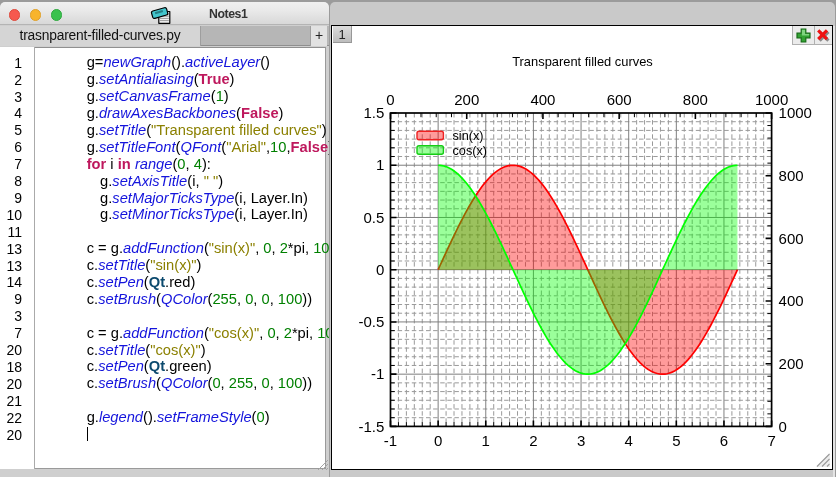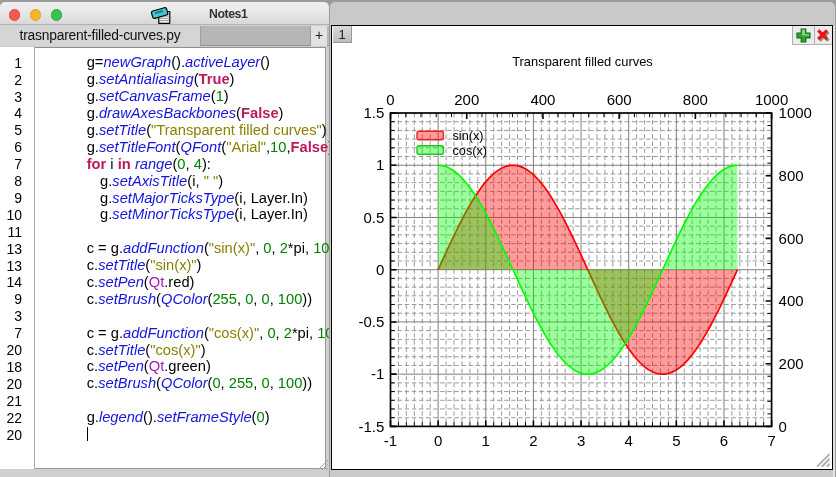--- a/index.html
+++ b/index.html
@@ -22,21 +22,21 @@
 #nums { position:absolute; left:0; top:52.7px; width:22px; font-size:14px; line-height:16.9px; text-align:right; color:#000; }
 #gutsep { position:absolute; left:34px; top:45.4px; width:1.3px; bottom:8.2px; background:#aaa; }
 #edit { position:absolute; left:35.3px; top:45.4px; right:3px; bottom:8.2px; background:#fff;
   border-top:1.8px solid #909090; border-right:1.4px solid #9a9a9a; border-bottom:1.4px solid #9a9a9a; }
 #code { position:absolute; left:38.7px; top:52.4px; font-size:14.7px; line-height:16.9px; white-space:pre; color:#000;margin-left:48px; }
 #code .ln { height:16.9px; }
 .m { color:#1414dc; font-style:italic; }
 .k { color:#be185d; font-weight:700; }
 .s { color:#8b8000; }
 .n { color:#008000; }
-.q { color:#a21caf; font-weight:400; }
+.q { color:#0c4a6e; font-weight:700; }
 .cur { display:inline-block; width:1.2px; height:14px; background:#000; vertical-align:-2px; }
 
 #rcontent { position:absolute; left:1.3px; right:1.7px; top:22.5px; bottom:7px; background:#fff; border:1.9px solid #000; }
 #ltab { position:absolute; left:0.8px; top:0.6px; width:19px; height:17.1px; background:linear-gradient(#dcdcdc,#bdbdbd);
   border-right:1.2px solid #989898; border-bottom:1.2px solid #989898; font-size:13px; color:#222; text-align:center; line-height:17px; }
 #lbtns { position:absolute; right:0; top:0; width:40px; height:19.2px; background:#ebebeb; border-left:1px solid #b0b0b0; border-bottom:1px solid #b0b0b0; }
 #lbtns .div { position:absolute; left:20.3px; top:0; width:1.2px; height:100%; background:#b0b0b0; }
 svg text { font-family:"Liberation Sans",sans-serif; }
 </style></head><body>
 <div class="win" id="lwin">

